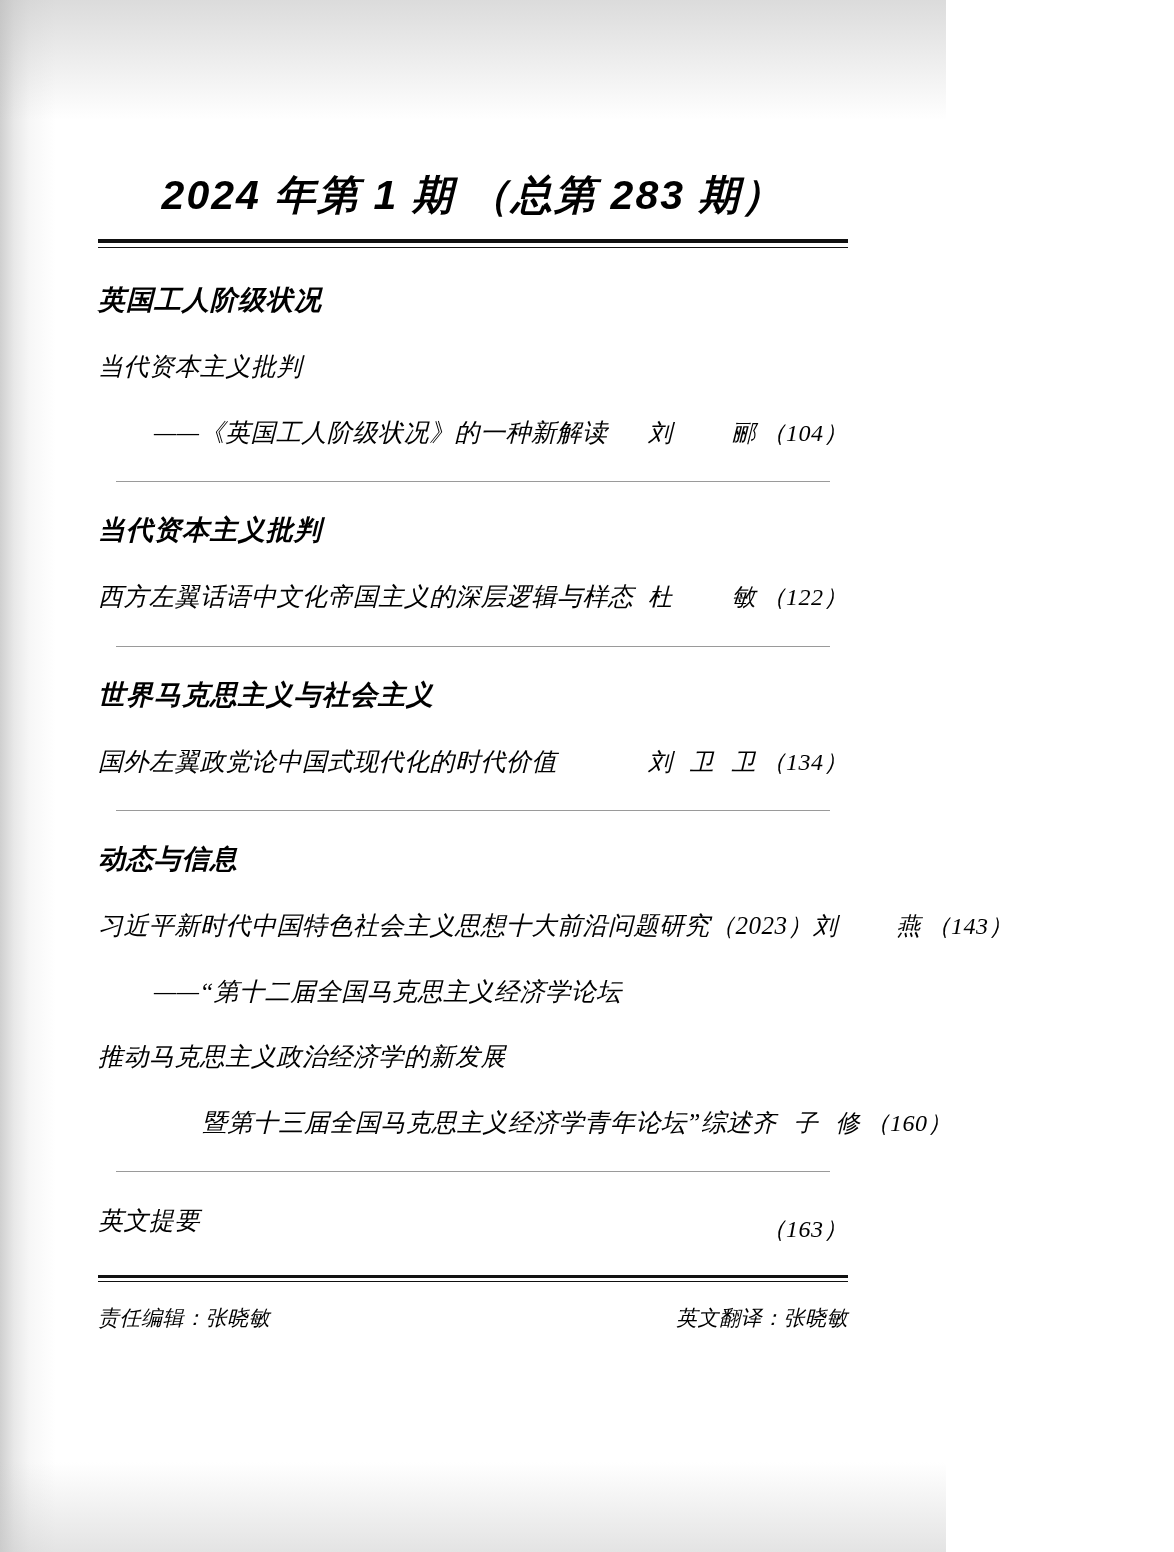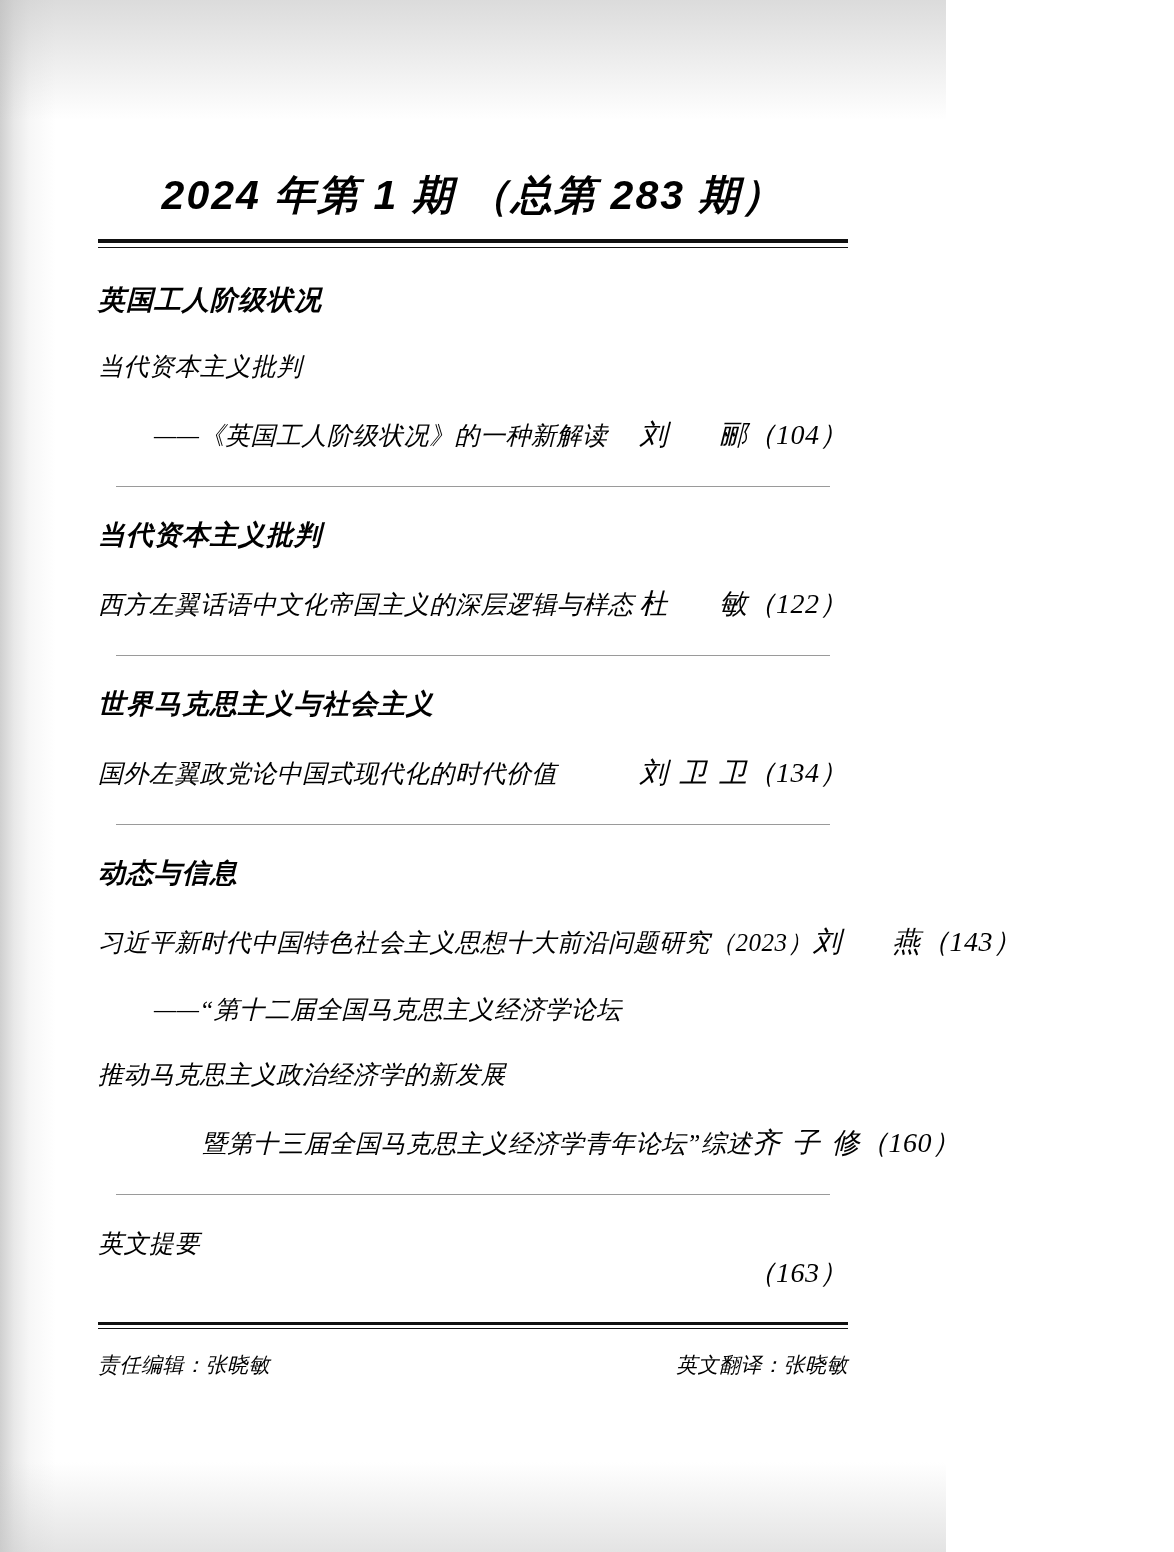--- a/index.html
+++ b/index.html
@@ -97,23 +97,23 @@
     line-height: 1.5;
     margin: 0 0 28px 0;
     color: #000;
   }
   .entry-title {
     white-space: nowrap;
     letter-spacing: 0.5px;
   }
   .entry-right {
     display: flex;
-    align-items: flex-start;
+    align-items: center;
     white-space: nowrap;
-    font-size: 28px;
+    font-size: 24px;
   }
   .author {
     display: inline-block;
     min-width: 108px;
     text-align: justify;
     text-align-last: justify;
     letter-spacing: 0.5px;
   }
   .page-num {
     display: inline-block;

